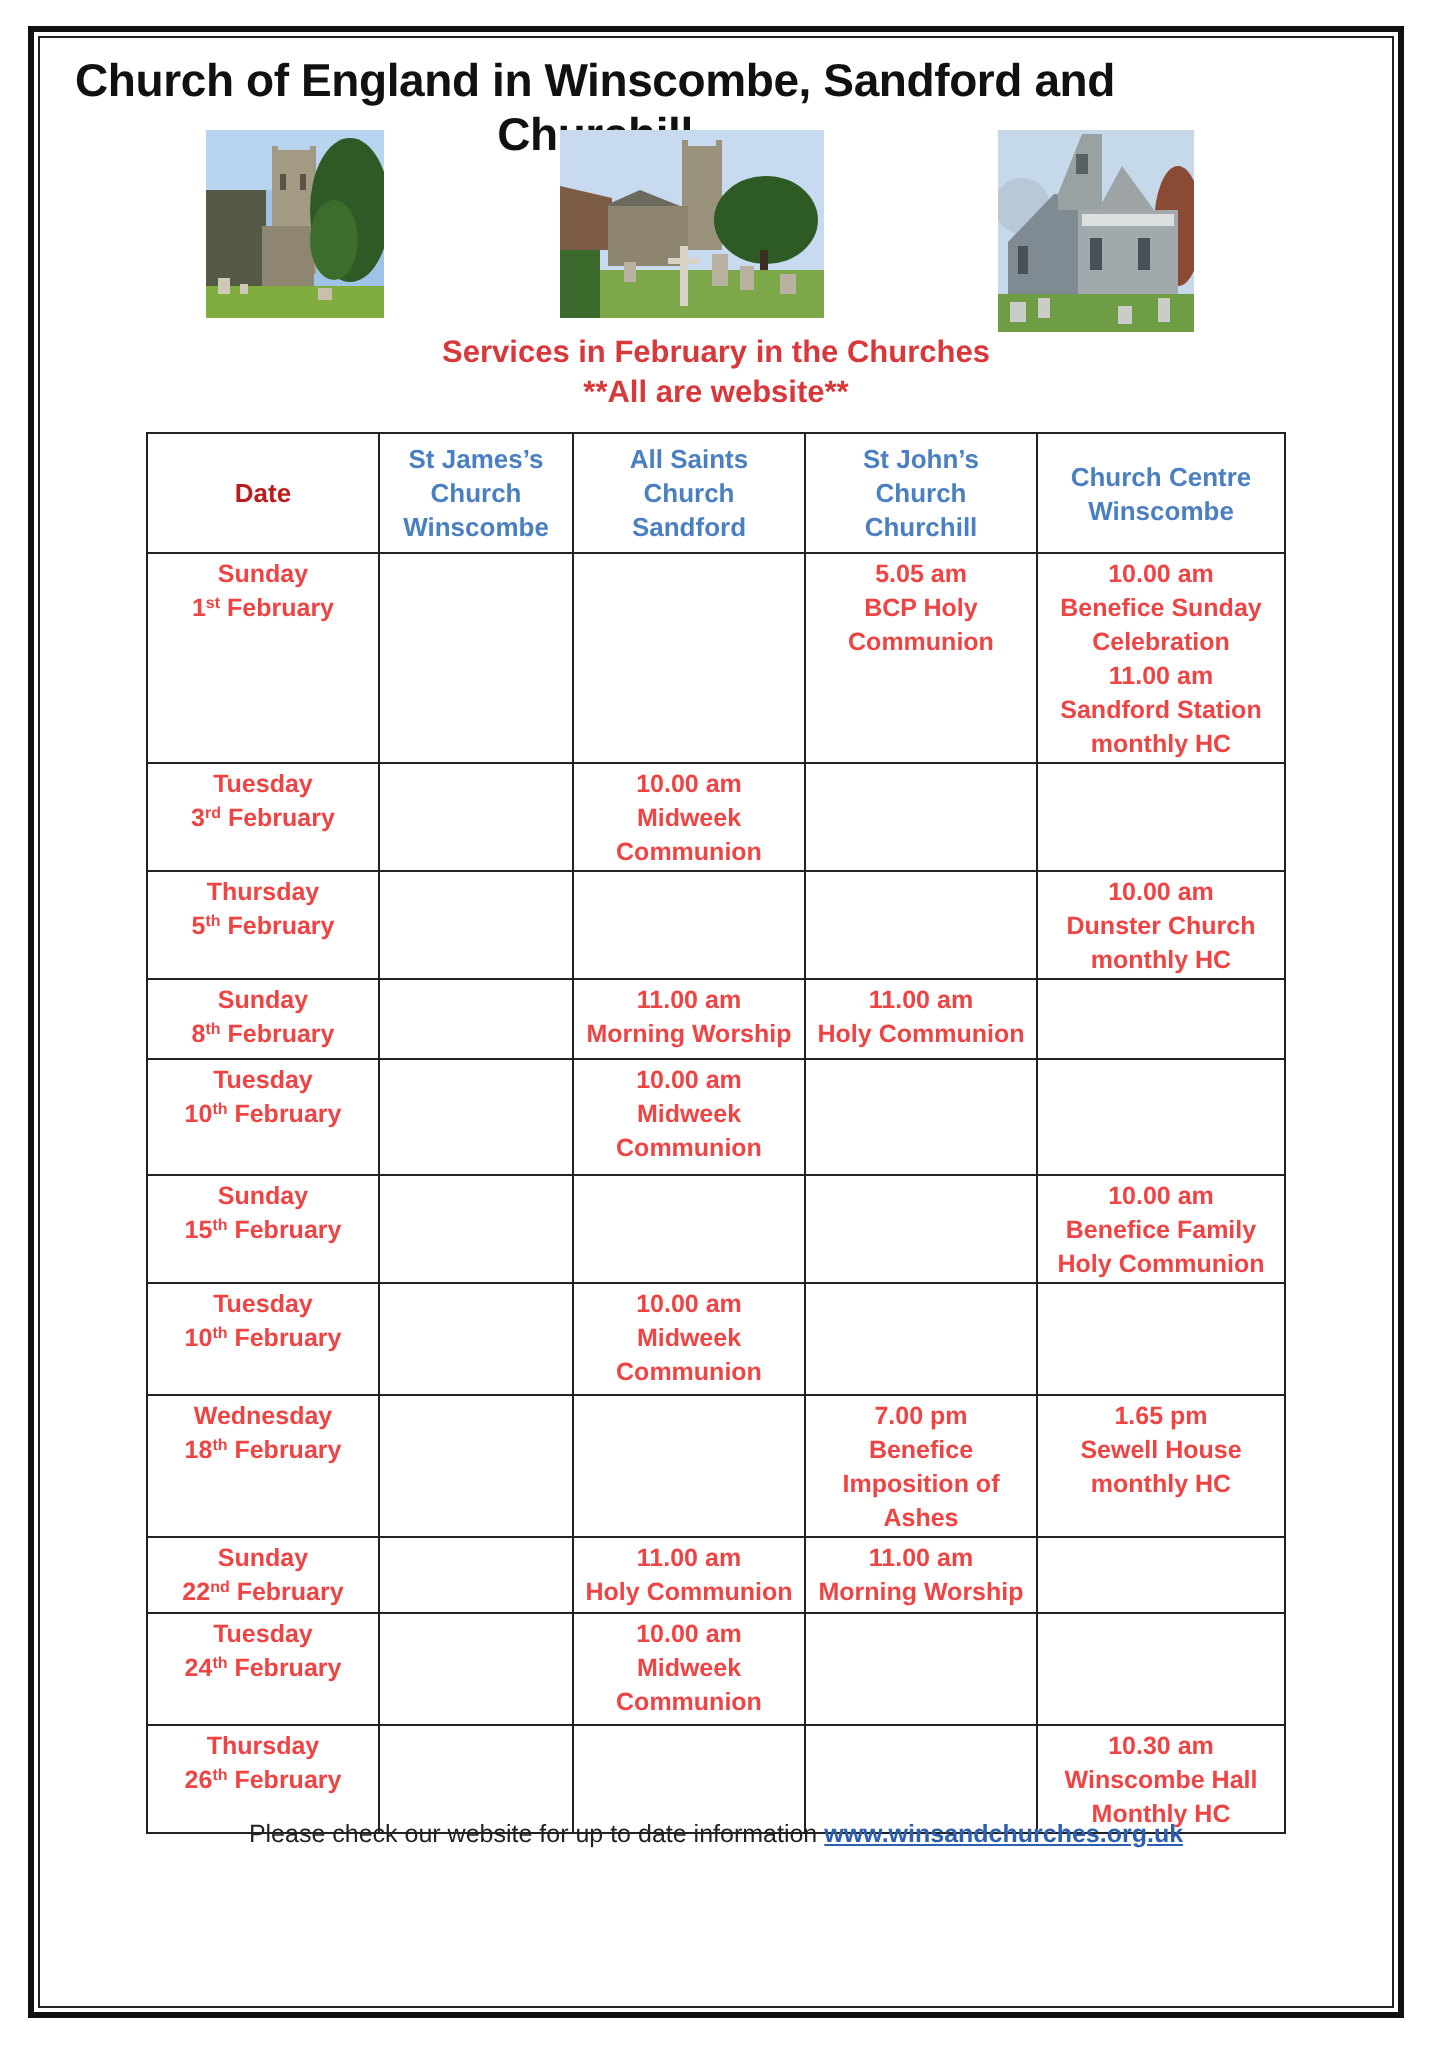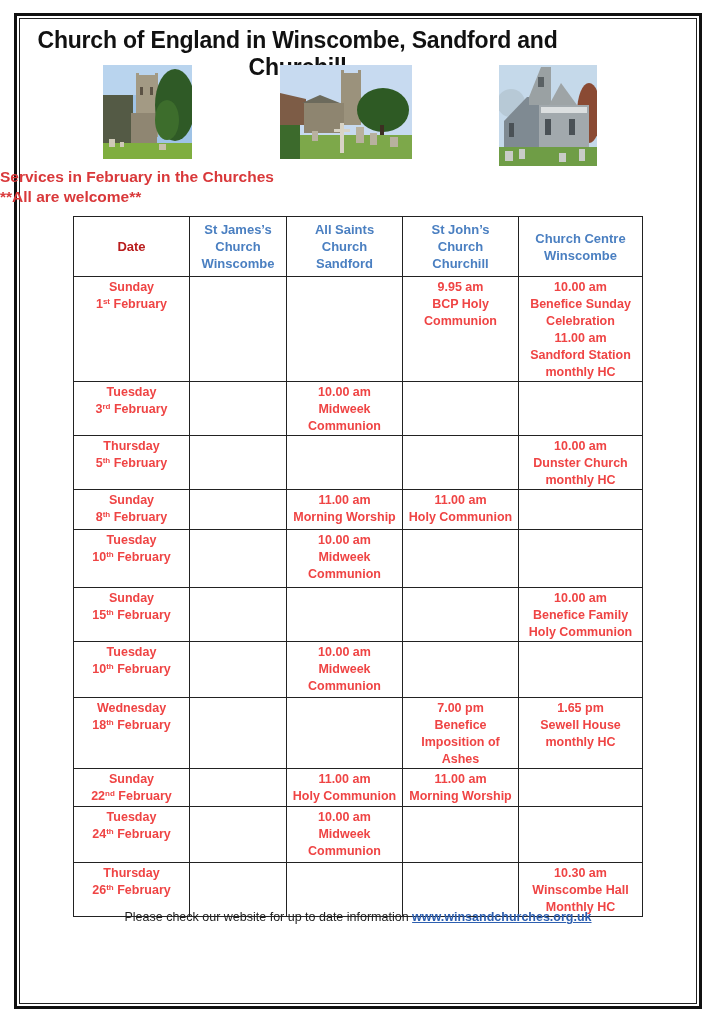--- a/index.html
+++ b/index.html
@@ -13,21 +13,21 @@
 
   .title { position: absolute; left: 0; width: 595px; top: 27px; text-align: center;
            font-size: 23px; font-weight: bold; letter-spacing: -0.2px; color: #111; }
 
   .photo { position: absolute; overflow: hidden; }
   .photo svg { display: block; width: 100%; height: 100%; }
   #photo-1 { left: 103px; top: 65px; width: 89px; height: 94px; }
   #photo-2 { left: 280px; top: 65px; width: 132px; height: 94px; }
   #photo-3 { left: 499px; top: 65px; width: 98px; height: 101px; }
 
-  .subtitle { position: absolute; left: 0; width: 716px; 
+  .subtitle { position: absolute; left: 0; width: 716px; text-align: center;
               color: #d9383a; font-weight: bold; font-size: 15.5px; }
   #subtitle-1 { top: 168px; }
   #subtitle-2 { top: 188px; }
 
   table.schedule { position: absolute; left: 73px; top: 216px; width: 569px;
                    border-collapse: collapse; table-layout: fixed; }
   table.schedule td, table.schedule th { border: 1.5px solid #222; text-align: center;
                    vertical-align: top; padding: 2px 2px 0 2px; font-size: 12.5px;
                    font-weight: bold; line-height: 17px; color: #ef4444; }
   table.schedule th { color: #4a7fc1; font-size: 13px; vertical-align: middle; padding-top: 0; }
@@ -112,21 +112,21 @@
     <rect x="10" y="58" width="5" height="14" fill="#4a5156"></rect>
     <rect x="0" y="82" width="98" height="19" fill="#6f9d46"></rect>
     <rect x="6" y="86" width="8" height="10" fill="#c9ccc7"></rect>
     <rect x="20" y="84" width="6" height="10" fill="#c9ccc7"></rect>
     <rect x="60" y="88" width="7" height="9" fill="#c9ccc7"></rect>
     <rect x="80" y="84" width="6" height="12" fill="#c9ccc7"></rect>
   </svg>
 </div>
 
 <div class="subtitle" id="subtitle-1">Services in February in the Churches</div>
-<div class="subtitle" id="subtitle-2">**All are welcome**</div>
+<div class="subtitle" id="subtitle-2">**All are website**</div>
 
 <table class="schedule">
   <colgroup>
     <col class="col-date">
       <col class="col-a">
       <col class="col-b">
       <col class="col-c">
       <col class="col-d">
   </colgroup>
   <thead>
@@ -157,21 +157,21 @@
   </thead>
   <tbody id="table-body">
       <tr style="height: 102px;">
         <td>
           <span class="line">Sunday</span>
           <span class="line"><span>1</span><sup>st</sup><span> February</span></span>
         </td>
         <td></td>
         <td></td>
         <td>
-          <span class="line">9.95 am</span>
+          <span class="line">5.05 am</span>
           <span class="line">BCP Holy</span>
           <span class="line">Communion</span>
         </td>
         <td>
           <span class="line">10.00 am</span>
           <span class="line">Benefice Sunday</span>
           <span class="line">Celebration</span>
           <span class="line">11.00 am</span>
           <span class="line">Sandford Station</span>
           <span class="line">monthly HC</span>

